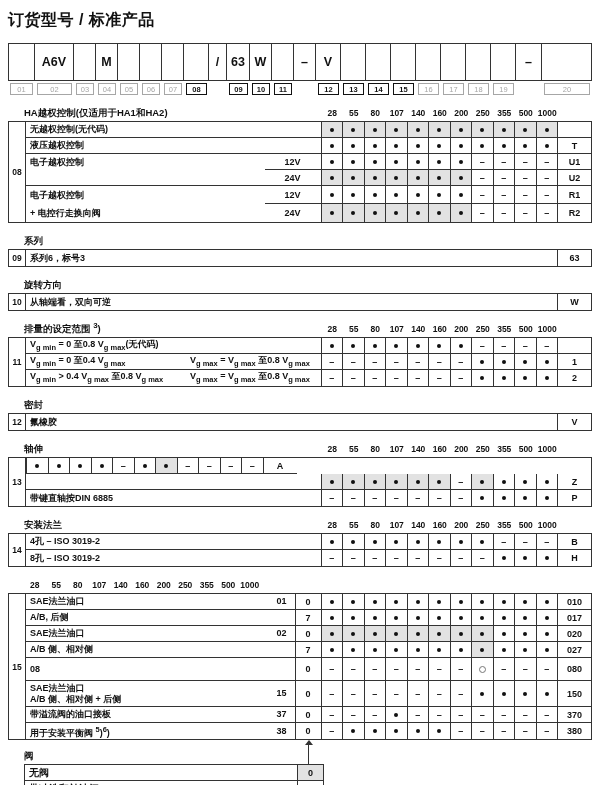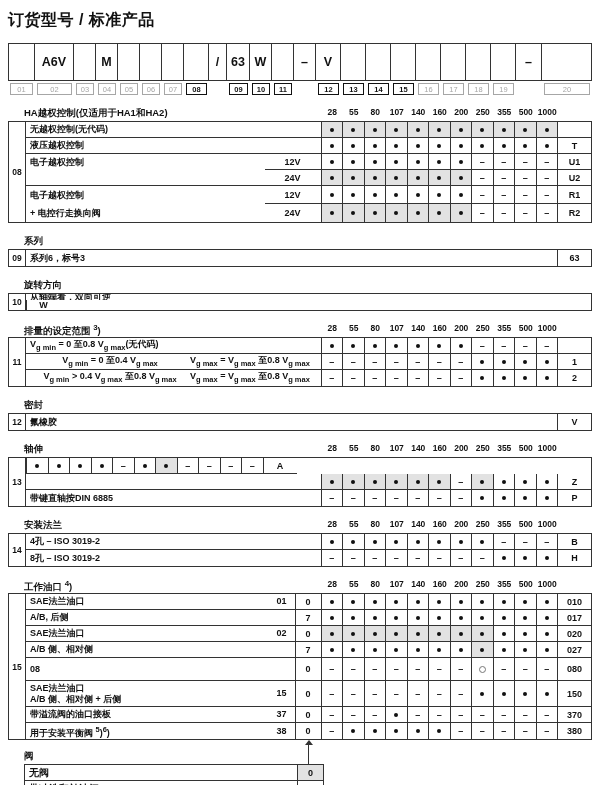--- a/index.html
+++ b/index.html
@@ -12,36 +12,36 @@
          display:flex;align-items:center;justify-content:center;
          font-size:12.5px;font-weight:bold;}
   .ccell.first{border-left:1px solid #333;}
   .cnumrow{display:flex;margin-top:2px;}
   .cnumw{box-sizing:border-box;display:flex;justify-content:center;}
   .cnum{box-sizing:border-box;height:12px;width:calc(100% - 4px);border:1px solid #a6a6a6;
         color:#a6a6a6;font-size:7.5px;display:flex;align-items:center;justify-content:center;}
   .cnum.emph{border-color:#111;color:#111;font-weight:bold;}
   
   .section{margin-top:12px;}
-  .shead{display:flex;align-items:flex-start;margin-left:16px;margin-bottom:2px;height:12px;}
+  .shead{display:flex;align-items:center;margin-left:16px;margin-bottom:2px;height:12px;}
   .htext{flex:1;font-size:9.5px;font-weight:bold;}
   .hcol{width:21.5px;text-align:center;font-size:8.5px;font-weight:bold;}
   .hcode{width:34px;}
   .otable{display:flex;border:1px solid #333;}
   .numcell{width:16px;border-right:1px solid #333;display:flex;align-items:center;
            justify-content:center;font-size:8.5px;font-weight:bold;flex:none;}
   .rows{flex:1;display:flex;flex-direction:column;}
   .trow{display:flex;}
   .trow>*{box-sizing:border-box;border-bottom:1px solid #333;}
   .trow:last-child>*{border-bottom:none;}
   .lbl{flex:1;display:flex;align-items:center;padding-left:4px;font-size:9px;font-weight:bold;
        overflow:hidden;line-height:11px;}
   .lbl.nb{border-bottom:none;}
   .ltext{flex:1;}
-  .part1{width:160px;flex:none;text-align:center;}
+  .part1{width:160px;flex:none;}
   .part2{flex:1;}
   .lsubnum{flex:none;padding-right:8px;font-size:9px;font-weight:bold;}
   .volt{width:56px;flex:none;display:flex;align-items:center;justify-content:center;
         font-size:9px;font-weight:bold;}
   .subc{width:26px;flex:none;border-left:1px solid #333;display:flex;align-items:center;
         justify-content:center;font-size:9px;font-weight:bold;}
   .dc{width:21.5px;flex:none;border-left:1px solid #333;display:flex;align-items:center;
       justify-content:center;font-size:9px;font-weight:bold;}
   .dc.sh,.subc.sh{background:#e2e2e2;}
   .dot{width:4px;height:4px;border-radius:50%;background:#111;}
@@ -406,21 +406,21 @@
           </div>
         </div>
       </div>
       <div class="section">
         <div class="shead">
           <div class="htext">旋转方向</div>
         </div>
         <div class="otable">
           <div class="numcell">10</div>
           <div class="rows">
-            <div class="trow" style="height: 16px; flex-direction: column;">
+            <div class="trow" style="height: 16px;">
               <div class="lbl">
                 <span class="ltext">从轴端看，双向可逆</span>
               </div>
               <div class="codec">W</div>
             </div>
           </div>
         </div>
       </div>
       <div class="section">
         <div class="shead">
@@ -726,21 +726,20 @@
               <div class="dc">
                 <span class="dot"></span>
               </div>
               <div class="codec">H</div>
             </div>
           </div>
         </div>
       </div>
       <div class="section">
         <div class="shead">
-          <div class="htext">工作油口 <sup>4</sup>)</div>
           <div class="hcol">28</div>
           <div class="hcol">55</div>
           <div class="hcol">80</div>
           <div class="hcol">107</div>
           <div class="hcol">140</div>
           <div class="hcol">160</div>
           <div class="hcol">200</div>
           <div class="hcol">250</div>
           <div class="hcol">355</div>
           <div class="hcol">500</div>

